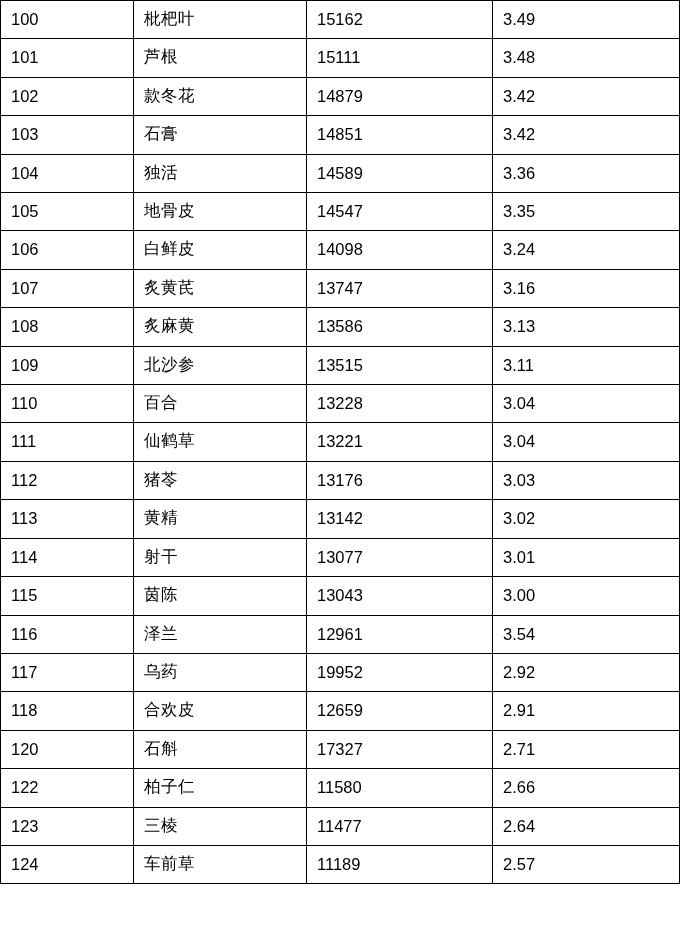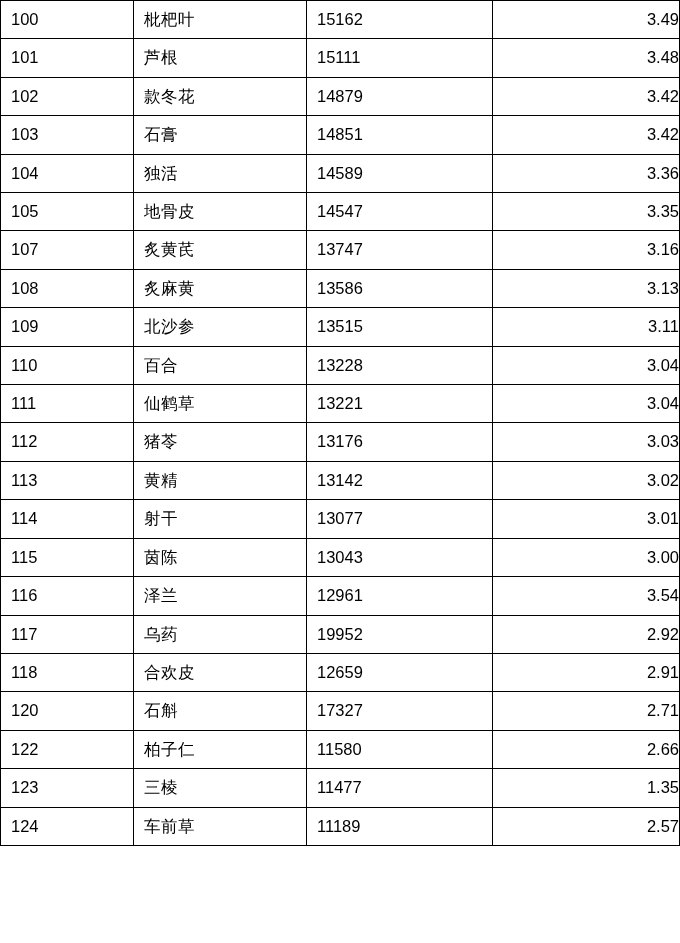--- a/index.html
+++ b/index.html
@@ -37,23 +37,23 @@
     white-space: nowrap;
     overflow: hidden;
     background: #ffffff;
   }
   col.c-rank  { width: 133px; }
   col.c-name  { width: 173px; }
   col.c-count { width: 186px; }
   col.c-pct   { width: 187px; }
 
   td.rank  { font-size: 16px; padding-left: 12px; }
-  td.name  { font-size: 16.5px; padding-left: 14px; letter-spacing: 0.5px; }
+  td.name  { font-size: 16.5px; padding-left: 14px; letter-spacing: 0.5px; font-family: Liberation Mono, monospace; }
   td.count { font-size: 16px; padding-left: 12px; }
-  td.pct   { font-size: 16px; padding-left: 12px; text-align: right; }
+  td.pct   { font-size: 16px; padding-left: 12px; }
 
   
   table.data-table tr:first-child td {
     border-top: 1px solid #000000;
   }
 </style>
 </head>
 <body>
 
 <div class="sheet">
@@ -95,20 +95,26 @@
           <td class="count">14589</td>
           <td class="pct">3.36</td>
         </tr>
         <tr>
           <td class="rank">105</td>
           <td class="name">地骨皮</td>
           <td class="count">14547</td>
           <td class="pct">3.35</td>
         </tr>
         <tr>
+          <td class="rank">106</td>
+          <td class="name">白鲜皮</td>
+          <td class="count">14098</td>
+          <td class="pct">3.24</td>
+        </tr>
+        <tr>
           <td class="rank">107</td>
           <td class="name">炙黄芪</td>
           <td class="count">13747</td>
           <td class="pct">3.16</td>
         </tr>
         <tr>
           <td class="rank">108</td>
           <td class="name">炙麻黄</td>
           <td class="count">13586</td>
           <td class="pct">3.13</td>
@@ -182,21 +188,21 @@
         <tr>
           <td class="rank">122</td>
           <td class="name">柏子仁</td>
           <td class="count">11580</td>
           <td class="pct">2.66</td>
         </tr>
         <tr>
           <td class="rank">123</td>
           <td class="name">三棱</td>
           <td class="count">11477</td>
-          <td class="pct">1.35</td>
+          <td class="pct">2.64</td>
         </tr>
         <tr>
           <td class="rank">124</td>
           <td class="name">车前草</td>
           <td class="count">11189</td>
           <td class="pct">2.57</td>
         </tr>
       </tbody>
   </table>
 </div>

